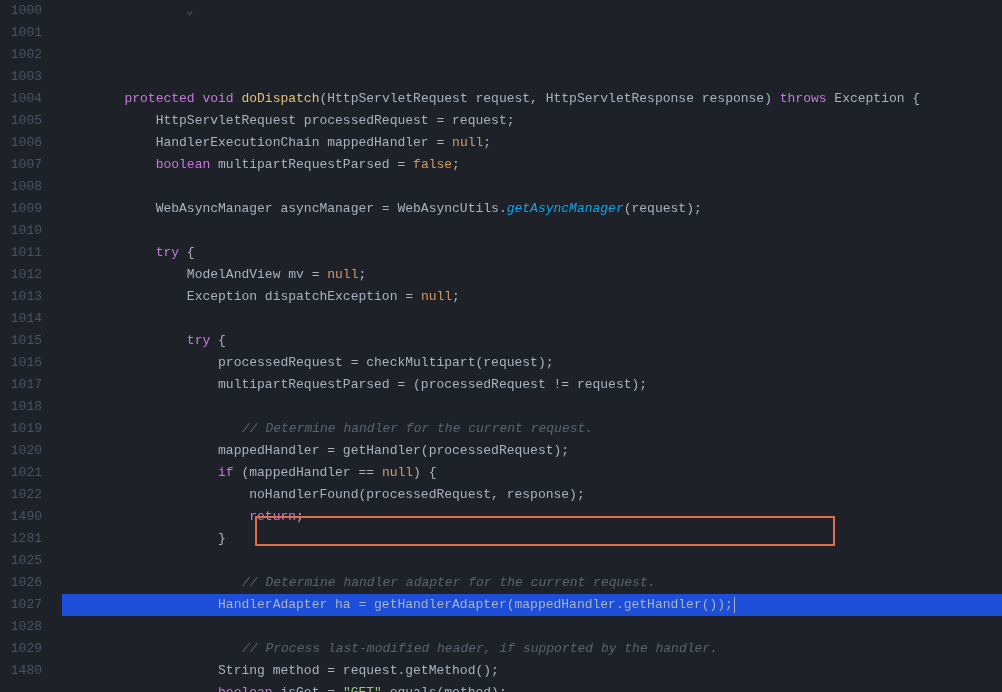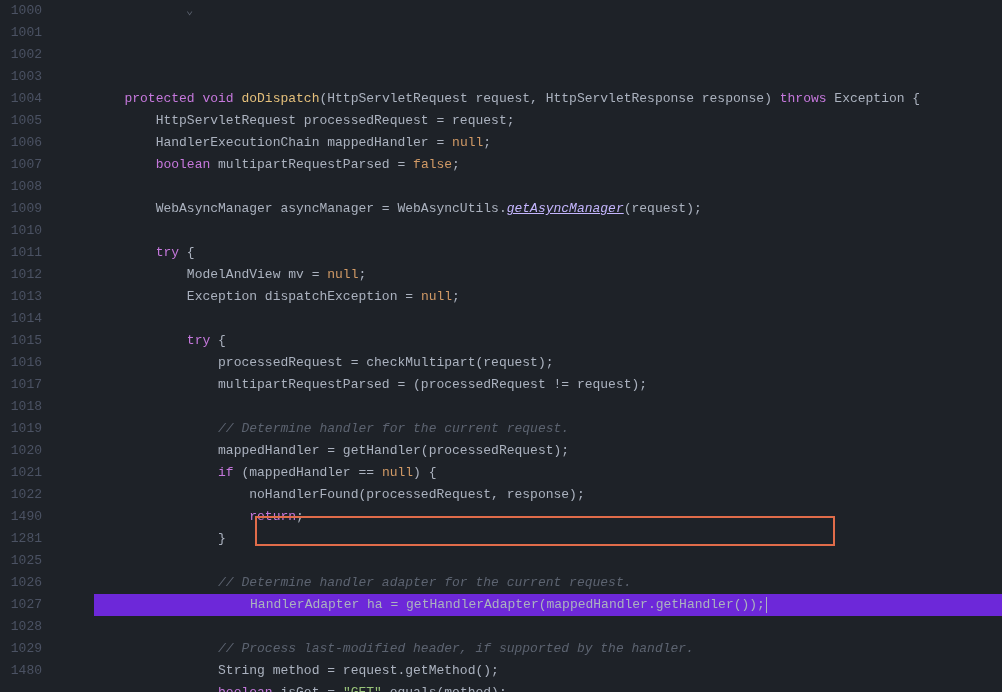--- a/index.html
+++ b/index.html
@@ -33,30 +33,29 @@
       position: relative;
       white-space: pre;
       padding-left: 2px;
       overflow: hidden;
     }
     .line {
       height: 22px;
       position: relative;
     }
     .line.current {
-      background: #6d28d9;
-      margin-left: 32px;
+      background: #1d4ed8;
     }
     .kw { color: #c678dd; font-family: Liberation Mono, monospace; }
     .method { color: #e5c07b; }
     .lit { color: #d19a66; }
     .str { color: #98c379; }
-    .comment { color: #5c6370; font-style: italic; }
+    .comment { color: #5c6370; font-style: italic; margin-left: 24px; }
     .ident { color: #abb2bf; }
-    .pale { color: #c4b5fd; text-decoration: underline; }
+    .pale { color: #0ea5e9; }
     .italic { font-style: italic; }
     .highlight-box {
       position: absolute;
       border: 2px solid #e06c4a;
       pointer-events: none;
       z-index: 10;
     }
     .cursor {
       display: inline-block;
       width: 1px;

